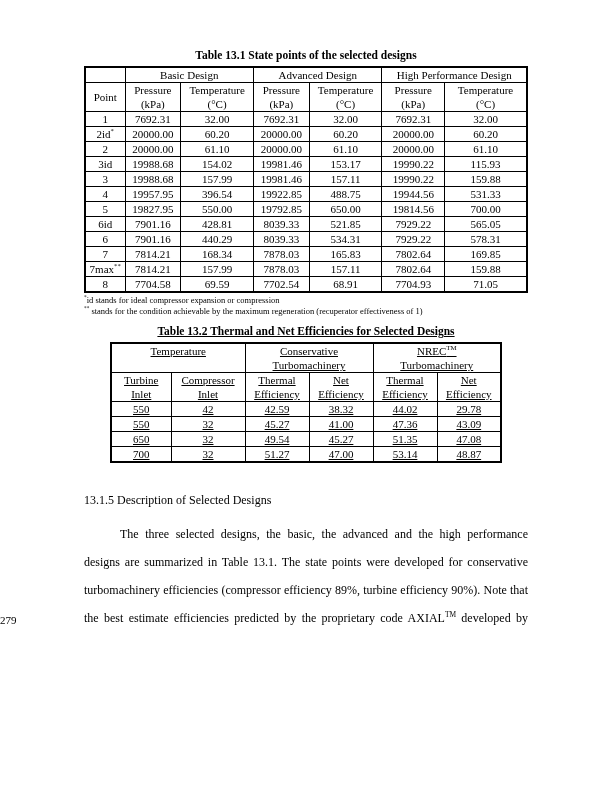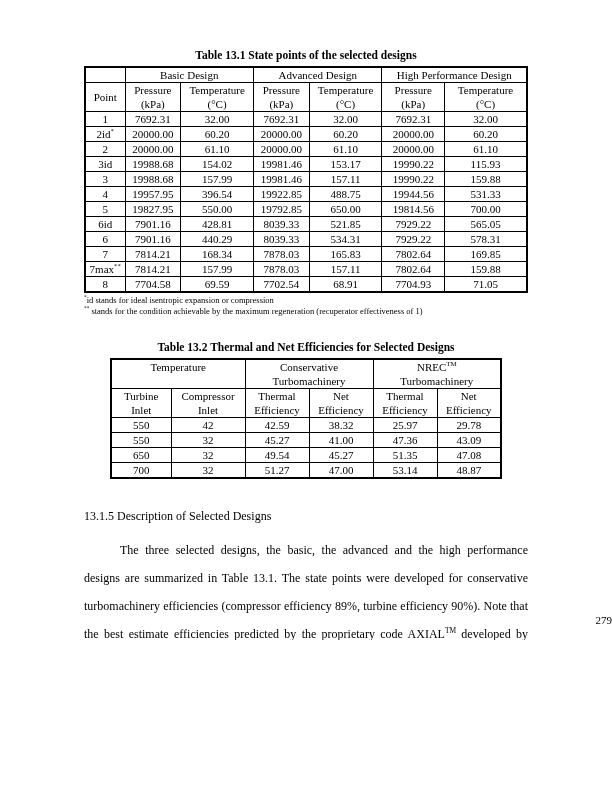--- a/index.html
+++ b/index.html
@@ -11,25 +11,25 @@
   .caption { font-weight: bold; text-align: center; font-size: 11.5px; margin: 0 0 5px 0; }
   table { border-collapse: collapse; margin: 0 auto; border: 2px solid #000; }
   .t1 { width: 444px; font-size: 11px; }
   .t1 th, .t1 td { border: 1px solid #000; text-align: center; padding: 0px 2px; line-height: 14px; font-weight: normal; }
   .t2 { width: 392px; font-size: 11px; }
   .t2 th, .t2 td { border: 1px solid #000; text-align: center; padding: 0px 3px; line-height: 14px; font-weight: normal; }
   .t2 thead th { vertical-align: top; }
   .b { font-weight: bold; }
   sup { font-size: 0.62em; vertical-align: super; line-height: 0; }
   .footnotes { font-size: 8.5px; margin-top: 2px; line-height: 11px; }
-  .t2wrap { margin-top: 24px; }
+  .t2wrap { margin-top: 8px; text-decoration: underline; }
   .heading { font-size: 12px; margin-top: 30px; }
   .heading .num { }
   .para { font-size: 12px; line-height: 28px; text-align: justify; text-indent: 36px; margin-top: 12px; }
-  .pagenum { position: absolute; bottom: 14px; left: 0; width: 100%; text-align: right; font-size: 11px; }
+  .pagenum { position: absolute; bottom: 14px; left: 0; width: 100%; text-align: left; font-size: 11px; }
 </style>
 </head>
 <body>
 
 <div class="page">
 
   <div class="caption">Table 13.1 State points of the selected designs</div>
 
   <table class="t1">
     <colgroup>
@@ -159,21 +159,21 @@
           <td class="b">69.59</td>
           <td class="b">7702.54</td>
           <td class="b">68.91</td>
           <td class="b">7704.93</td>
           <td class="b">71.05</td>
         </tr>
       </tbody>
   </table>
 
   <div class="footnotes">
-    <div><sup>*</sup><span>id stands for ideal isentropic expansion or compression</span></div>
+    <div><sup>*</sup><span>id stands for ideal compressor expansion or compression</span></div>
     <div><sup>**</sup><span> stands for the condition achievable by the maximum regeneration (recuperator effectiveness of 1)</span></div>
   </div>
 
   <div class="t2wrap">
     <div class="caption">Table 13.2 Thermal and Net Efficiencies for Selected Designs</div>
 
     <table class="t2">
       <colgroup>
         <col style="width:60px">
         <col style="width:74px">
@@ -196,21 +196,21 @@
           <th><span>Thermal</span><br><span>Efficiency</span></th>
           <th><span>Net</span><br><span>Efficiency</span></th>
         </tr>
       </thead>
       <tbody>
           <tr>
             <td>550</td>
             <td>42</td>
             <td>42.59</td>
             <td>38.32</td>
-            <td>25.97</td>
+            <td>44.02</td>
             <td>29.78</td>
           </tr>
           <tr>
             <td>550</td>
             <td>32</td>
             <td>45.27</td>
             <td>41.00</td>
             <td>47.36</td>
             <td>43.09</td>
           </tr>

